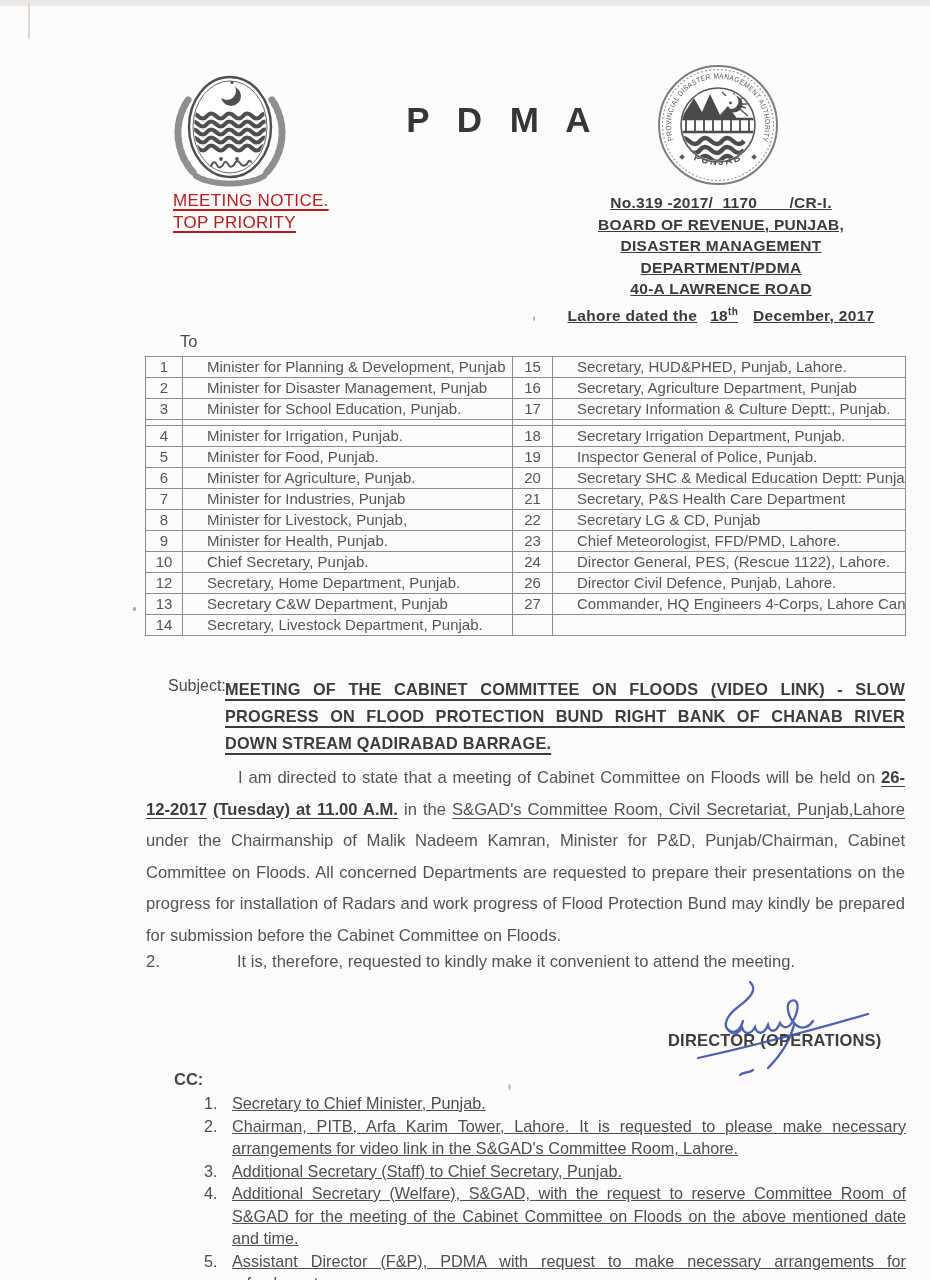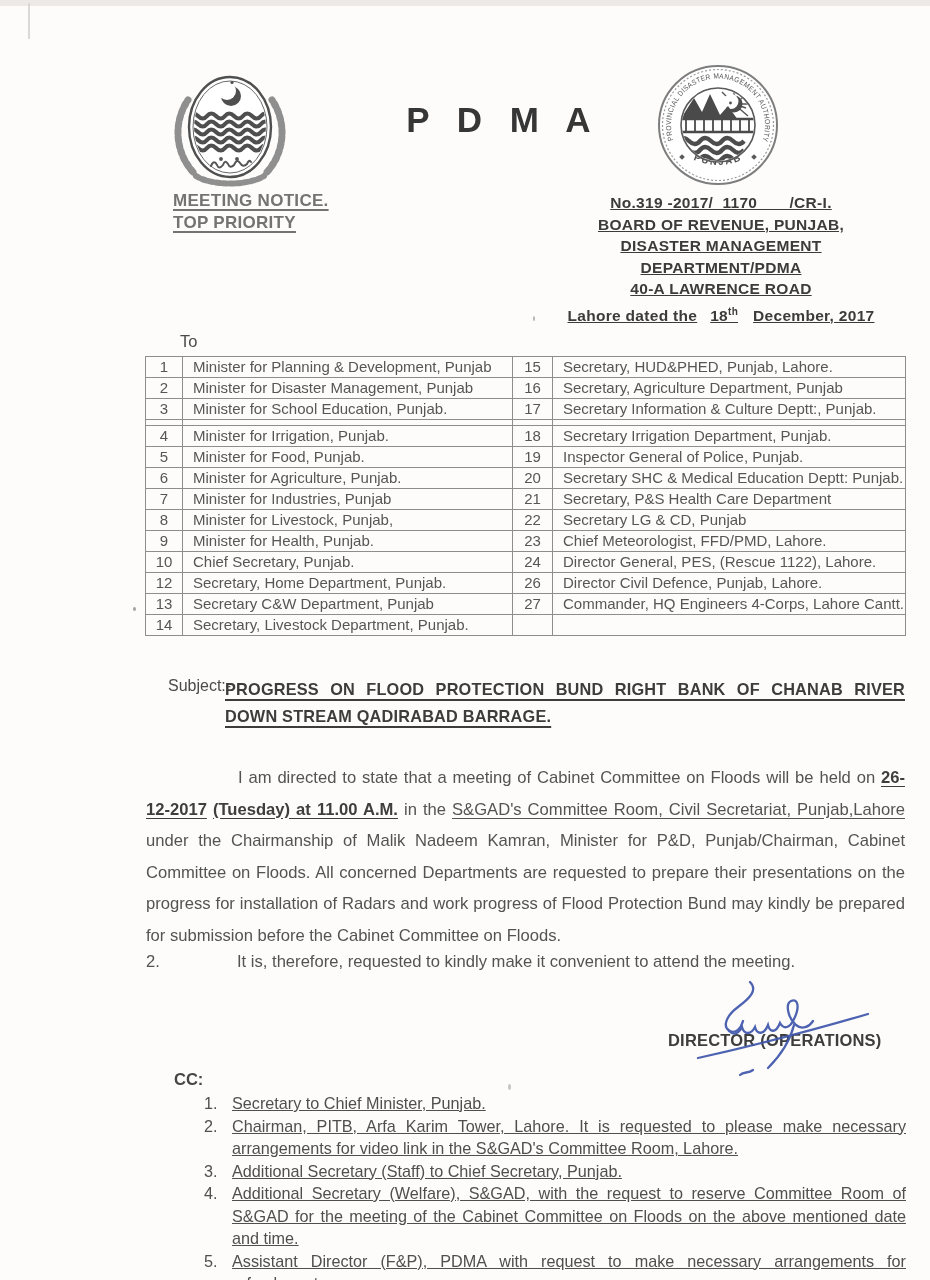--- a/index.html
+++ b/index.html
@@ -16,41 +16,41 @@
   .dot2 { left:533px; top:316px; width:2px; height:5px; background:#b5b2af; }
   .dot3 { left:508px; top:1084px; width:3px; height:6px; background:#c8c5c2; }
 
   
   .emblem-left { position:absolute; left:163px; top:70px; width:134px; height:124px; }
   .seal-right  { position:absolute; left:652px; top:62px; width:132px; height:128px; }
   .pdma-title {
     position:absolute; left:398px; top:100px; width:210px; text-align:center;
     font-size:35px; font-weight:bold; color:#363636; letter-spacing:9px; white-space:pre;
   }
-  .notice-block { position:absolute; left:173px; top:190px; font-weight:bold; font-size:17px; line-height:22px; color:#737373; letter-spacing:0.3px; }
+  .notice-block { position:absolute; left:173px; top:190px; font-weight:normal; font-size:17px; line-height:22px; color:#b91c1c; letter-spacing:0.3px; }
   .notice-block div { text-decoration:underline; text-underline-offset:3px; text-decoration-thickness:1.5px; }
   .ref-block {
     position:absolute; left:535px; top:192px; width:372px; text-align:center;
     font-weight:bold; font-size:15.5px; line-height:21.5px; color:#3b3b3b; letter-spacing:0.3px;text-decoration:underline;
   }
   .ref-no { white-space:pre; }
   .date-line { margin-top:1px; white-space:nowrap; }
   .date-day { margin-left:13px; }
   .date-sup { vertical-align:super; font-size:10px; }
   .date-post { margin-left:15px; }
 
   
   .to-label { position:absolute; left:180px; top:332px; font-size:16.5px; color:#4a4a4a; }
   table.recipients {
     position:absolute; left:145px; top:356px; width:760px;
     border-collapse:collapse; font-size:15px; color:#565656; table-layout:fixed;
   }
   table.recipients td { border:1.4px solid #8d8d8d; height:20px; line-height:18px; padding:0; overflow:hidden; white-space:nowrap; }
   table.recipients td.num { text-align:center; }
-  table.recipients td.nm  { padding-left:10px; }
+  table.recipients td.nm  { padding-left:24px; }
   col.c1 { width:37px; } col.c2 { width:330px; } col.c3 { width:40px; } col.c4 { width:353px; }
   tr.sp td { height:5px; line-height:5px; }
 
   
   .subject-row { position:absolute; left:168px; top:676px; width:737px; display:flex; }
   .subject-label { width:57px; flex:none; font-size:16px; color:#4a4a4a; padding-top:1px; }
   .subject-text { flex:1; font-weight:bold; font-size:16.3px; line-height:27px; color:#3c3c3c; letter-spacing:0.2px; }
   .subj-line { text-decoration:underline; text-underline-offset:4px; text-decoration-thickness:1.6px; }
   .subj-line.just { text-align:justify; text-align-last:justify; }
 
@@ -269,20 +269,21 @@
           <td class="nm">Secretary, Livestock Department, Punjab.</td>
           <td class="num"></td>
           <td class="nm"></td>
         </tr>
   </tbody>
     </table>
 
   <div class="subject-row">
     <div class="subject-label">Subject:-</div>
     <div class="subject-text">
+      <div class="subj-line just">MEETING OF THE CABINET COMMITTEE ON FLOODS (VIDEO LINK) - SLOW</div>
       <div class="subj-line just">PROGRESS ON FLOOD PROTECTION BUND RIGHT BANK OF CHANAB RIVER</div>
       <div class="subj-line">DOWN STREAM QADIRABAD BARRAGE.</div>
     </div>
   </div>
 
   <div class="body-para1"><span>I am directed to state that a meeting of Cabinet Committee on Floods will be held on </span><span class="bu">26-12-2017</span><span> </span><span class="bu">(Tuesday) at 11.00 A.M.</span><span> in the </span><span class="ul">S&amp;GAD's Committee Room, Civil Secretariat, Punjab,Lahore</span><span> under the Chairmanship of Malik Nadeem Kamran, Minister for P&amp;D, Punjab/Chairman, Cabinet Committee on Floods. All concerned Departments are requested to prepare their presentations on the progress for installation of Radars and work progress of Flood Protection Bund may kindly be prepared for submission before the Cabinet Committee on Floods.</span></div>
 
   <div class="body-para2">
     <span class="p2-num">2.</span><span>It is, therefore, requested to kindly make it convenient to attend the meeting.</span>
   </div>

